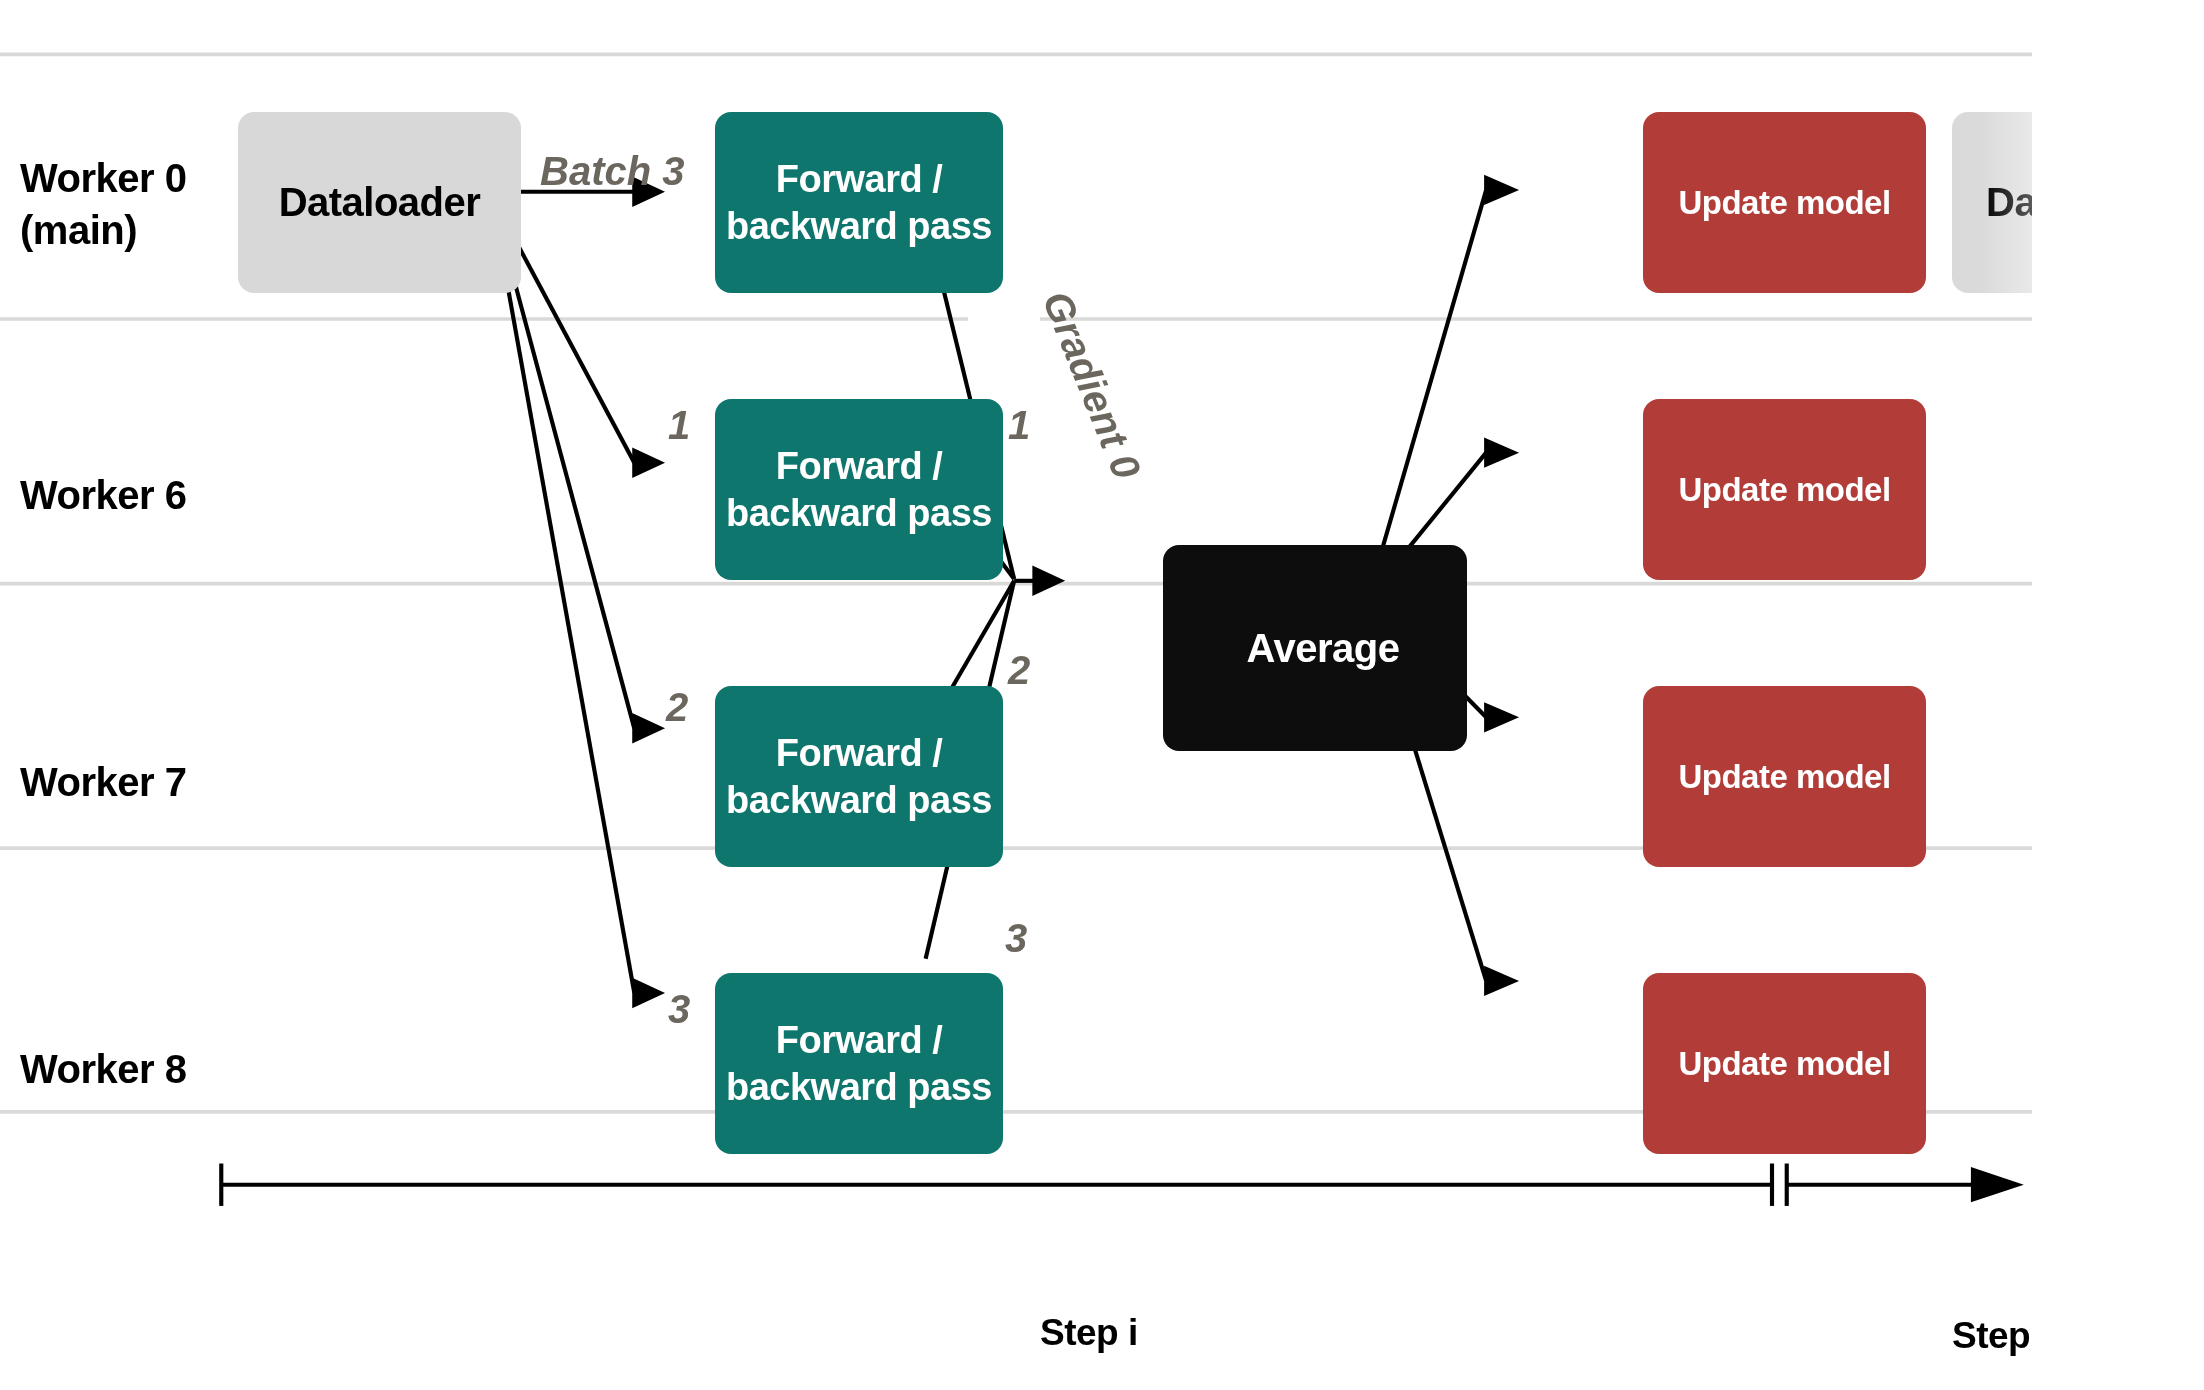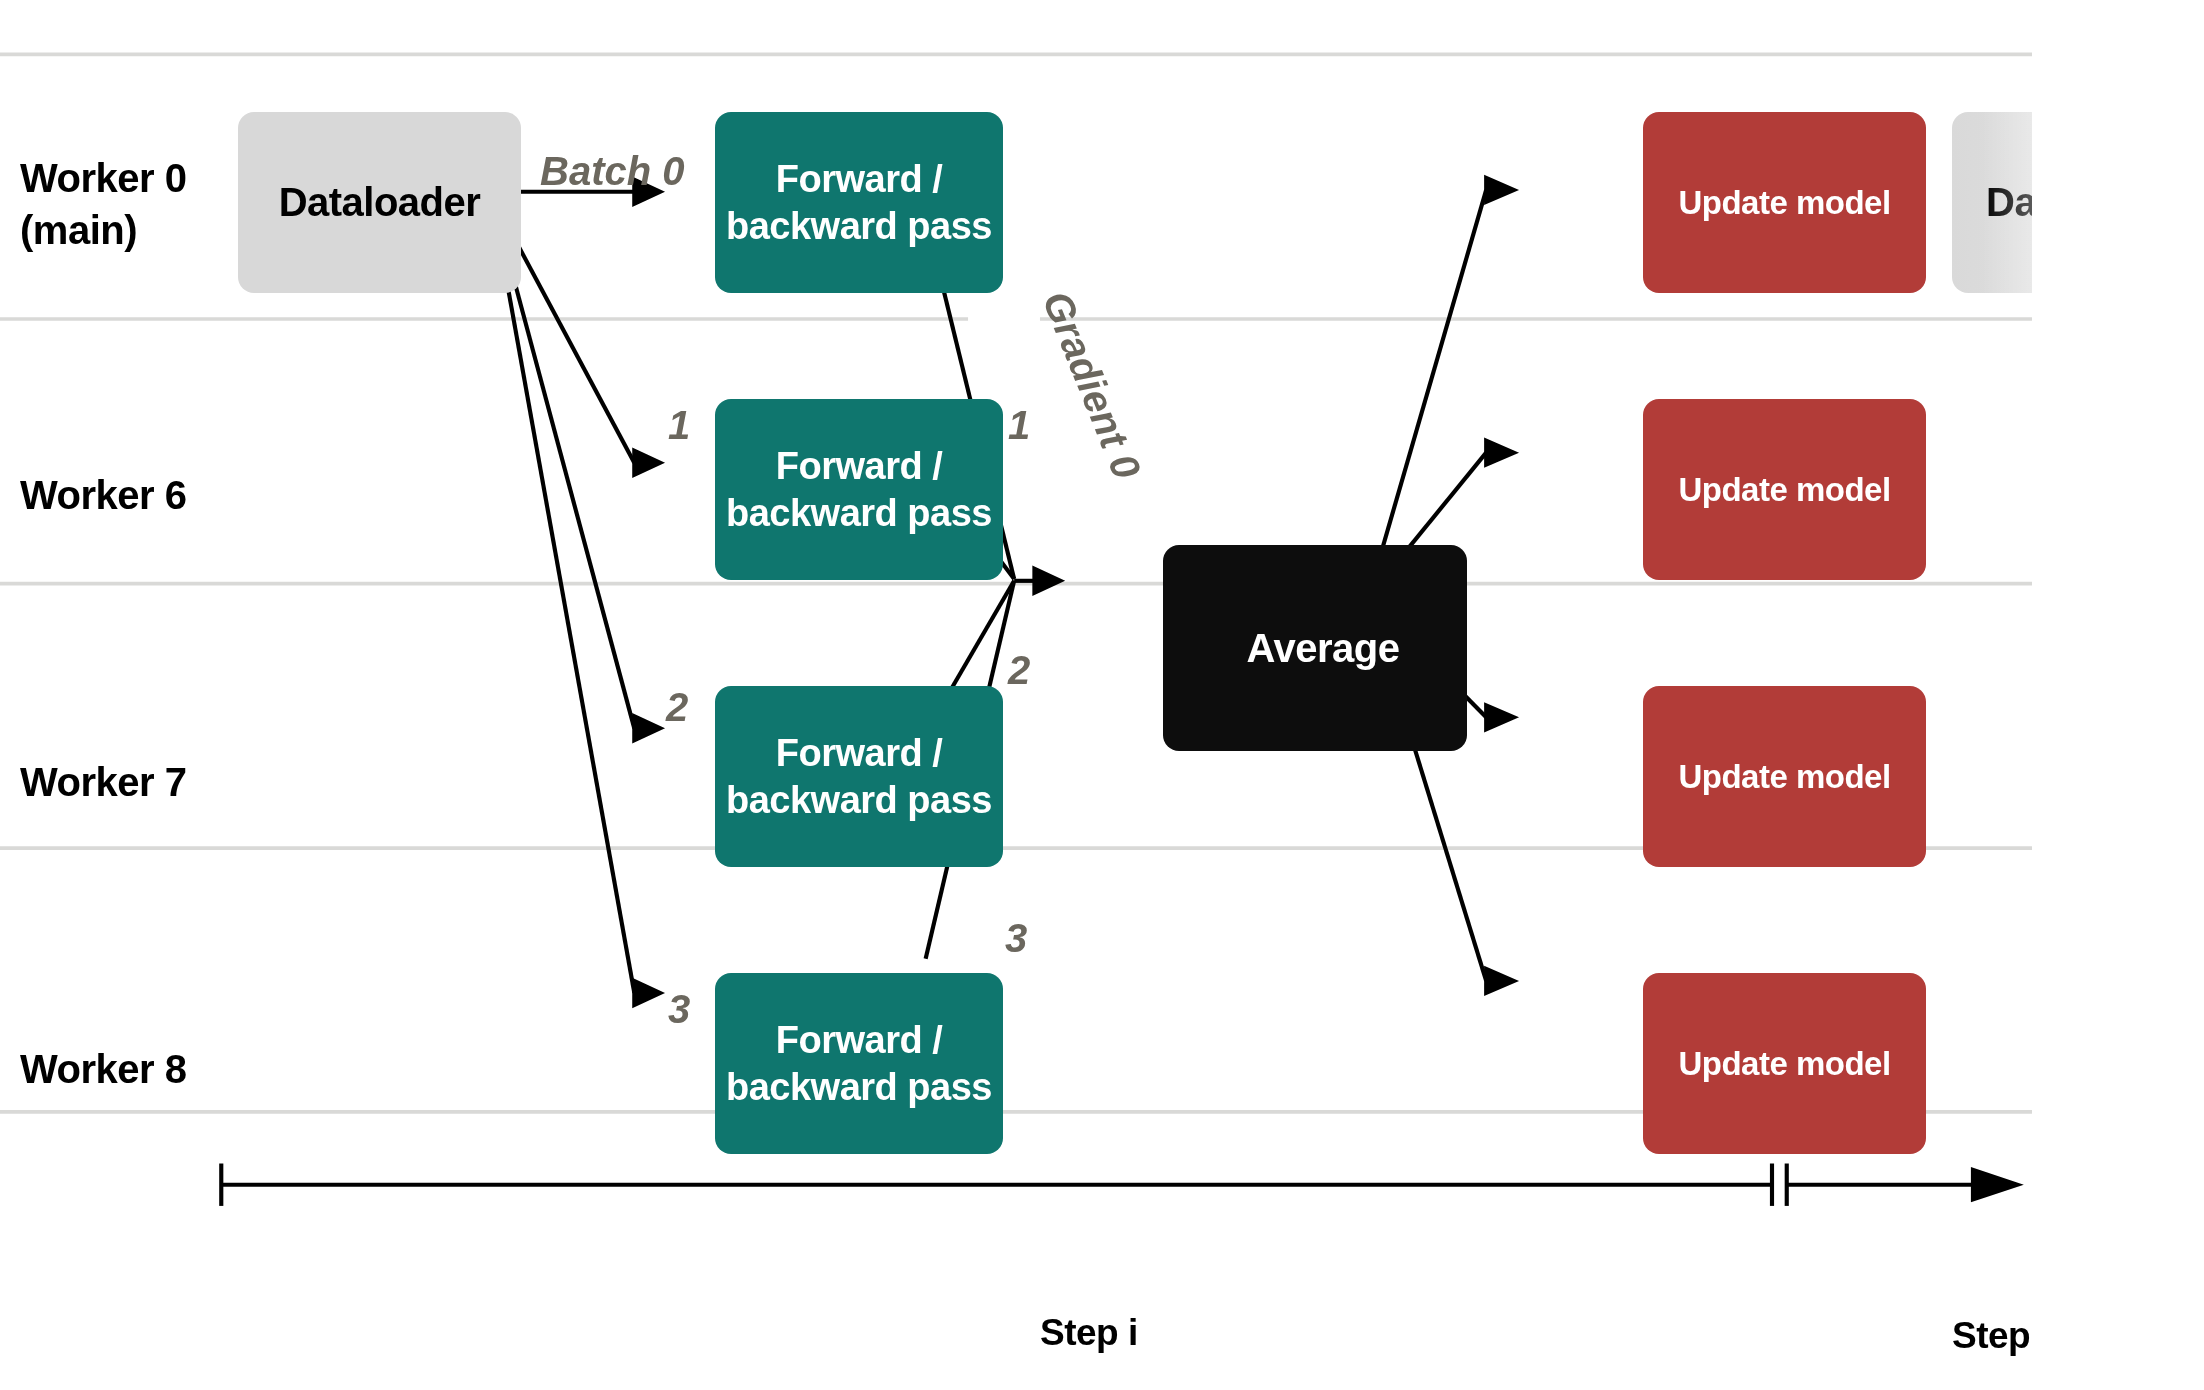--- a/index.html
+++ b/index.html
@@ -173,21 +173,21 @@
   <div class="box red" style="left:1643px; top:112px; width:283px; height:181px">Update model</div>
   <div class="box red" style="left:1643px; top:399px; width:283px; height:181px">Update model</div>
   <div class="box red" style="left:1643px; top:686px; width:283px; height:181px">Update model</div>
   <div class="box red" style="left:1643px; top:973px; width:283px; height:181px">Update model</div>
 
   <div class="box fadebox" style="left:1952px; top:112px; width:252px; height:181px">
     <span>Dataloader</span>
     <div class="fade-overlay"></div>
   </div>
 
-  <div class="edge-label" style="left:540px; top:146px">Batch 0</div>
+  <div class="edge-label" style="left:540px; top:146px">Batch 3</div>
   <div class="edge-label" style="left:668px; top:400px">1</div>
   <div class="edge-label" style="left:666px; top:682px">2</div>
   <div class="edge-label" style="left:668px; top:984px">3</div>
 
   <div class="edge-label rotated" style="left:982px; top:360px">Gradient 0</div>
   <div class="edge-label" style="left:1008px; top:400px">1</div>
   <div class="edge-label" style="left:1008px; top:645px">2</div>
   <div class="edge-label" style="left:1005px; top:913px">3</div>
 
   <div class="step-label" style="left:1040px; top:1312px">Step i</div>

